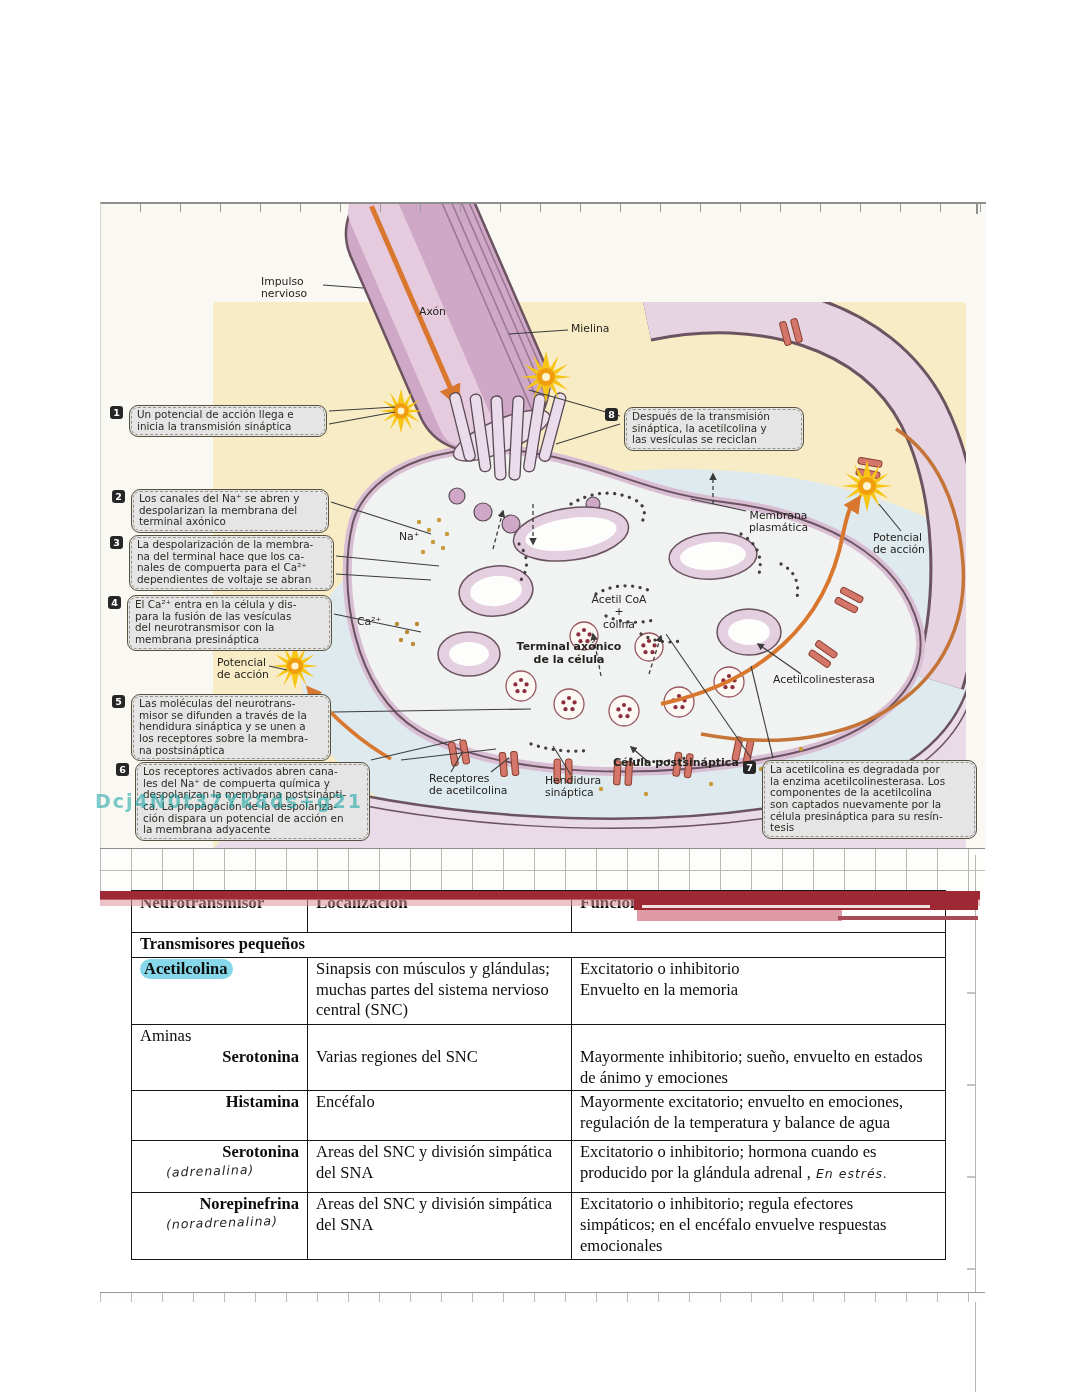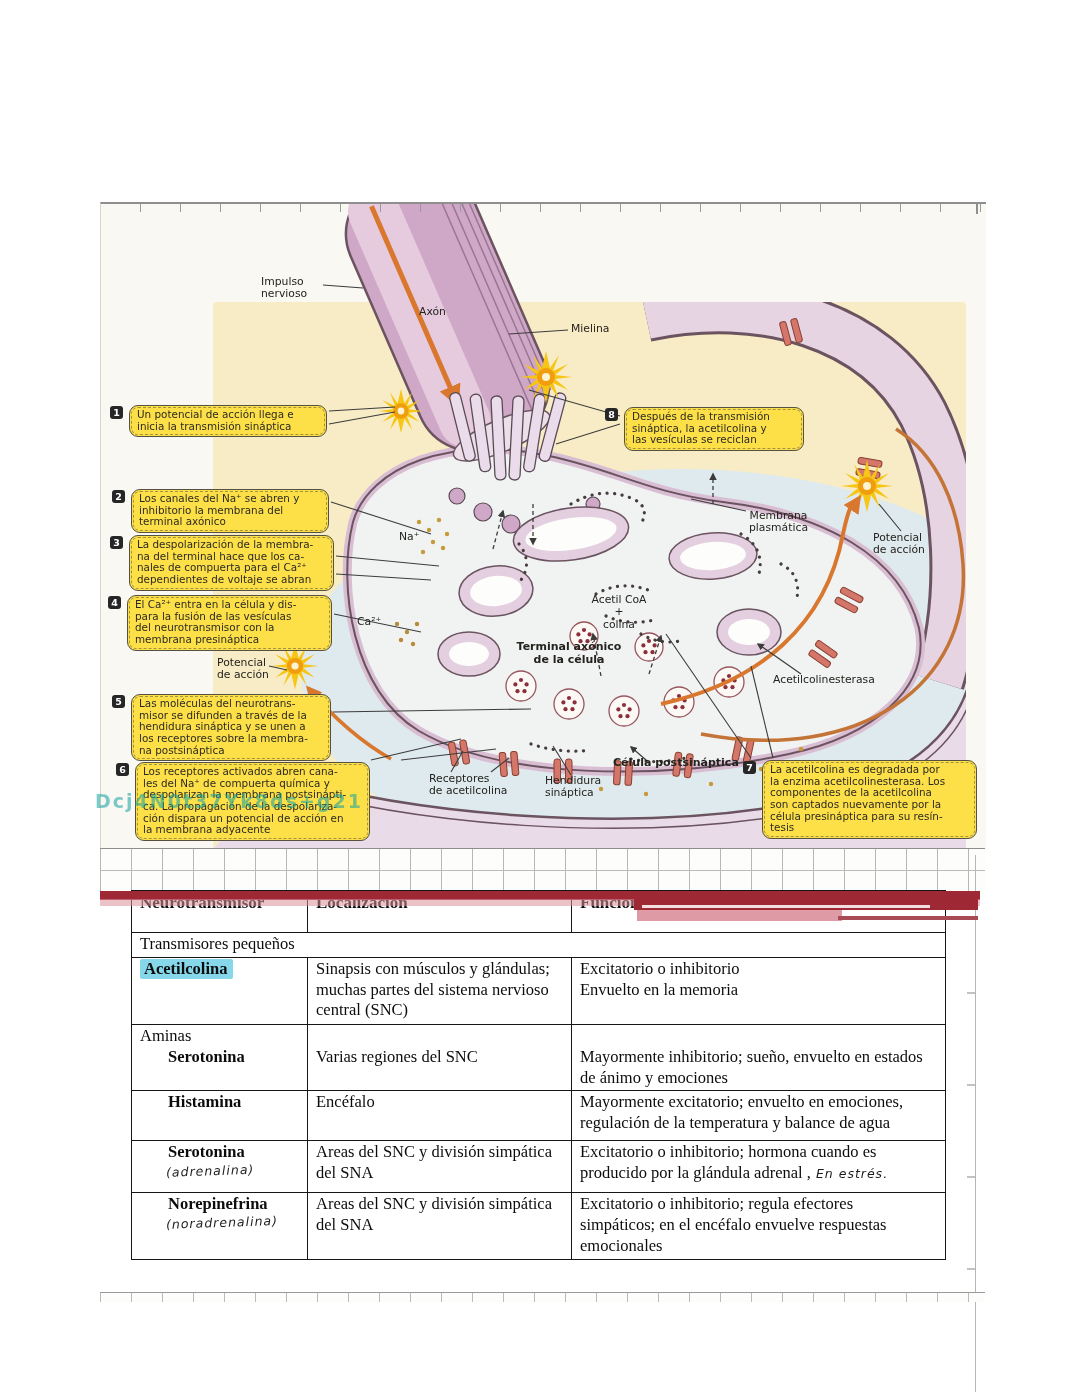--- a/index.html
+++ b/index.html
@@ -6,21 +6,21 @@
   .page{position:relative;width:1080px;height:1395px;background:#ffffff;overflow:hidden;
         font-family:"DejaVu Sans",sans-serif;}
   
   .diagram{position:absolute;left:100px;top:202px;width:885px;height:646px;
            background:#faf8f3;border-top:2px solid #8f8f8f;border-left:1px solid #d8d3ca;}
   .topticks{position:absolute;left:0;top:0;width:885px;height:8px;
             background:repeating-linear-gradient(90deg,transparent 0 39px,#9a9a9a 39px 40px);}
   .corner-tr{position:absolute;right:8px;top:0;width:12px;height:10px;border-right:2px solid #8f8f8f;}
   .art{position:absolute;left:0;top:0;}
   .callout{position:absolute;z-index:3;}
-  .bubble{display:block;background:#fde047;border:1.6px solid #55503f;border-radius:9px;
+  .bubble{display:block;background:#e5e5e5;border:1.6px solid #55503f;border-radius:9px;
           outline:1px dashed rgba(90,85,60,.55);outline-offset:-3px;
           padding:3px 7px 4px 7px;font-size:10.4px;line-height:1.12;color:#2c2a24;
           white-space:pre-line;}
   .badge{position:absolute;left:-19px;top:1px;width:13px;height:13px;background:#262626;color:#ffffff;
          font-size:9.5px;font-weight:bold;text-align:center;line-height:13px;border-radius:3px;}
   .lbl{position:absolute;font-size:10.8px;line-height:1.15;color:#25231f;white-space:pre-line;z-index:2;}
   .lbl.b{font-weight:bold;font-size:11px;}
   .lbl.c{text-align:center;}
   .watermark{position:absolute;left:-6px;top:586px;z-index:5;font-size:19px;font-weight:bold;
              color:rgba(14,160,160,0.55);letter-spacing:2px;white-space:nowrap;}
@@ -39,23 +39,23 @@
   .bar-dark3{left:838px;top:916px;width:140px;height:4px;background:#a84b55;}
   
   table.nt{position:absolute;left:131px;top:890px;width:814px;border-collapse:collapse;z-index:4;
            font-family:"Liberation Serif",serif;font-size:16.5px;line-height:1.26;color:#0c0c0c;
            table-layout:fixed;padding-left:32px;}
   table.nt td,table.nt th{border:1.7px solid #161616;padding:1px 8px 2px 8px;vertical-align:top;
            text-align:left;}
   table.nt th{font-size:17px;}
   col.c1{width:176px;} col.c2{width:264px;} col.c3{width:374px;}
   .pre{white-space:pre-line;}
-  .hl{background:#86d7ea;border-radius:2px;padding:0 6px 1px 4px;font-weight:bold;}
-  .section td{font-weight:normal;padding-top:0;padding-bottom:1px;margin-top:16px;}
-  .subname{font-weight:bold;padding-left:28px;}
+  .hl{background:#86d7ea;border-radius:10px;padding:0 6px 1px 4px;font-weight:bold;}
+  .section td{font-weight:bold;padding-top:0;padding-bottom:1px;margin-top:16px;}
+  .subname{font-weight:bold;padding-left:28px;text-align:right;}
   .padt{padding-top:22px !important;margin-top:48px;}
   .hand{font-family:"DejaVu Sans",sans-serif;font-style:italic;font-size:12.5px;color:#1d1d1d;
         letter-spacing:1px;}
   .namecell .hand{display:block;padding-left:26px;transform:rotate(-2deg);}
   
   .rightline{position:absolute;left:975px;top:855px;height:537px;width:0;border-left:1px solid #b8b6b2;}
   .rightticks{position:absolute;left:967px;top:900px;width:8px;height:460px;
               background:repeating-linear-gradient(180deg,#c4c2be 0 2px,transparent 2px 92px);}
   .bottomstrip{position:absolute;left:100px;top:1292px;width:885px;height:9px;background:#fdfdfc;
                border-top:1.5px solid #9a9a9a;
@@ -257,21 +257,21 @@
     </svg>
 
     <div class="callout" style="left:28px;top:201px;width:198px">
       <span class="badge">1</span>
       <span class="bubble">Un potencial de acción llega e
 inicia la transmisión sináptica</span>
     </div>
     <div class="callout" style="left:30px;top:285px;width:198px">
       <span class="badge">2</span>
       <span class="bubble">Los canales del Na⁺ se abren y
-inhibitorio la membrana del
+despolarizan la membrana del
 terminal axónico</span>
     </div>
     <div class="callout" style="left:28px;top:331px;width:205px">
       <span class="badge">3</span>
       <span class="bubble">La despolarización de la membra-
 na del terminal hace que los ca-
 nales de compuerta para el Ca²⁺
 dependientes de voltaje se abran</span>
     </div>
     <div class="callout" style="left:26px;top:391px;width:205px">

